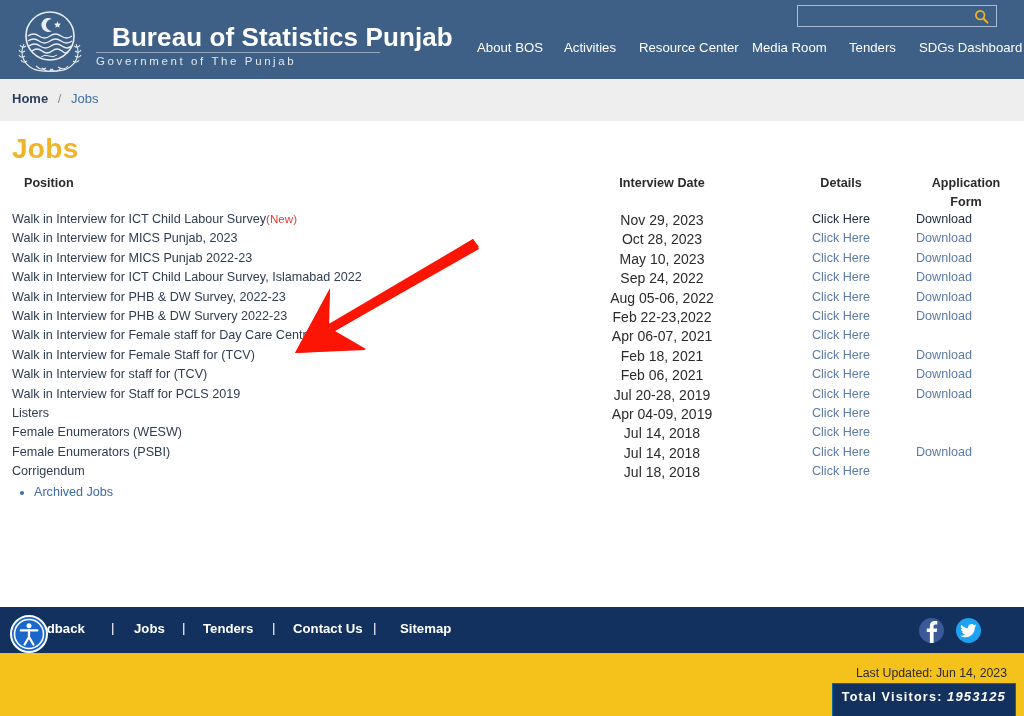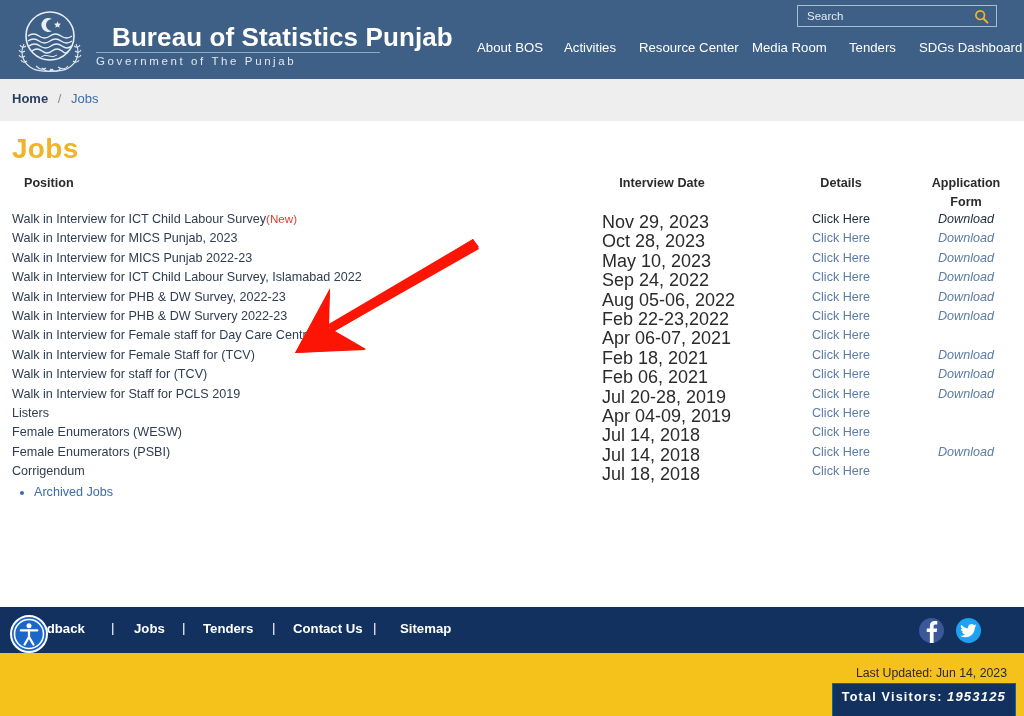--- a/index.html
+++ b/index.html
@@ -121,32 +121,32 @@
 
   .row { position: absolute; left: 0; width: 1024px; height: 19.4px; }
   .cell-position {
     position: absolute; left: 12px; top: 0;
     font-size: 12.6px; color: #2f3d51;
     white-space: nowrap; cursor: pointer;
   }
   .tag-new { color: #e8392c; font-size: 11.6px; }
   .cell-date {
     position: absolute; left: 602px; top: 0; width: 120px;
-    text-align: left; font-size: 18px; color: #2b2b2b;
+    text-align: center; font-size: 14px; color: #2b2b2b;
     white-space: nowrap;
   }
   .cell-details {
     position: absolute; left: 791px; top: 0; width: 100px;
     text-align: center; font-size: 12.6px;
     white-space: nowrap; cursor: pointer;
   }
   .cell-download {
     position: absolute; left: 916px; top: 0; width: 100px;
-    text-align: center; font-size: 12.6px;
-    white-space: nowrap; cursor: pointer; font-style: italic;
+    font-size: 12.6px;
+    white-space: nowrap; cursor: pointer;
   }
   .lnk { color: #5b7ca6; }
   .lnk-dark { color: #1d2b3c; font-weight: normal; }
 
   .archived-list {
     position: absolute; left: 12px; top: 0;
     margin: 0; padding-left: 22px;
     font-size: 12.6px;
   }
   .archived-list li { color: #3c6ca8; }
@@ -270,21 +270,20 @@
 
         <path d="M29 53 q4 -3 8 -1 q4 2 8 -1" stroke="#e8eef5" stroke-width="1" fill="none"></path>
       </svg>
     </div>
 
     <div class="brand-title">Bureau of Statistics Punjab</div>
     <div class="brand-rule"></div>
     <div class="brand-sub">Government of The Punjab</div>
 
     <div class="search-box">
-      <input class="search-input" type="text" placeholder="Search" style="">
       <span class="search-icon">
         <svg width="15" height="15" viewBox="0 0 15 15">
           <circle cx="6.2" cy="6.2" r="4.3" fill="none" stroke="#f0b429" stroke-width="1.7"></circle>
           <line x1="9.4" y1="9.4" x2="13.4" y2="13.6" stroke="#f0b429" stroke-width="2" stroke-linecap="round"></line>
         </svg>
       </span>
     </div>
 
     <div class="nav">
       <span class="nav-item" style="left:477px">About BOS</span>

